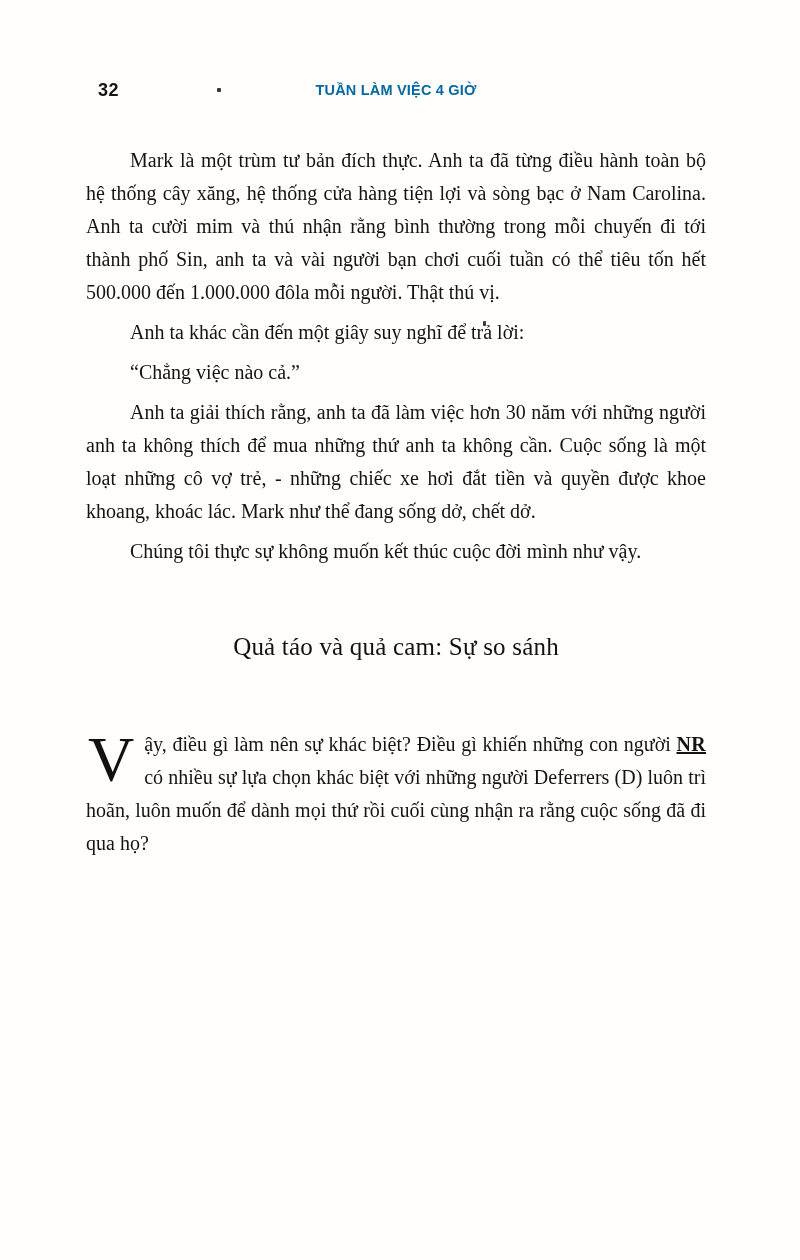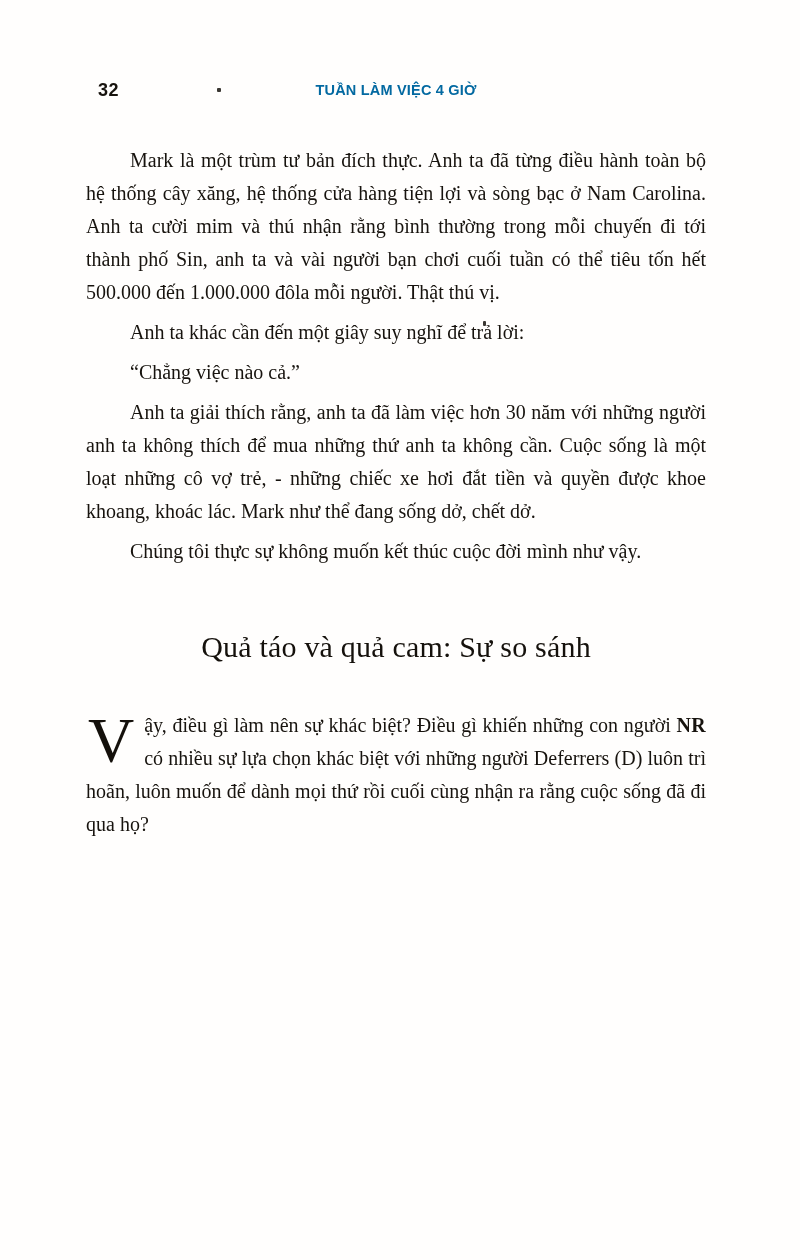--- a/index.html
+++ b/index.html
@@ -49,37 +49,37 @@
     font-size: 20px;
     line-height: 33px;
     text-align: justify;
   }
   .para { margin: 0 0 7px 0; }
   .para.indent { text-indent: 44px; }
 
   .section-heading {
     font-family: "Liberation Serif", serif;
     font-weight: 400;
-    font-size: 30px;
+    font-size: 25px;
     letter-spacing: 0.2px;
     text-align: center;
-    margin: 62px 0 46px 0;
+    margin: 62px 0 65px 0;
     color: #15110c;
   }
 
   .lead-para { text-indent: 0; }
   .dropcap {
     float: left;
     font-size: 64px;
     line-height: 53px;
     padding: 5px 10px 0 2px;
     font-weight: 400;
     color: #14100b;
   }
-  strong.nr { font-weight: 700; letter-spacing: 0.3px; }
+  strong.nr { font-weight: 700; letter-spacing: 0.3px; text-decoration: underline; }
 
   
   .speck {
     position: absolute;
     background: #3a3732;
     border-radius: 1px;
   }
   .speck-header { left: 217px; top: 88px; width: 4px; height: 4px; }
   .speck-mid    { left: 483px; top: 321px; width: 3px; height: 5px; }
 </style>

